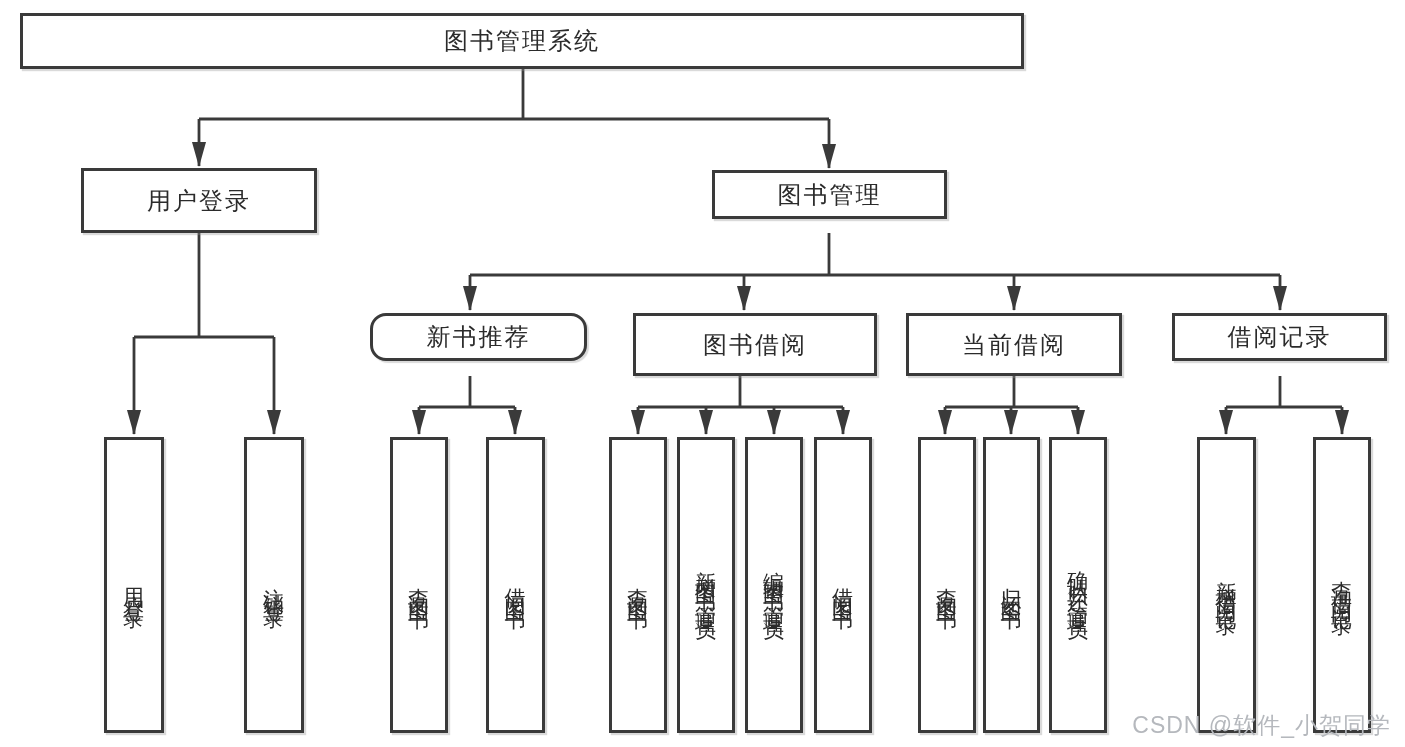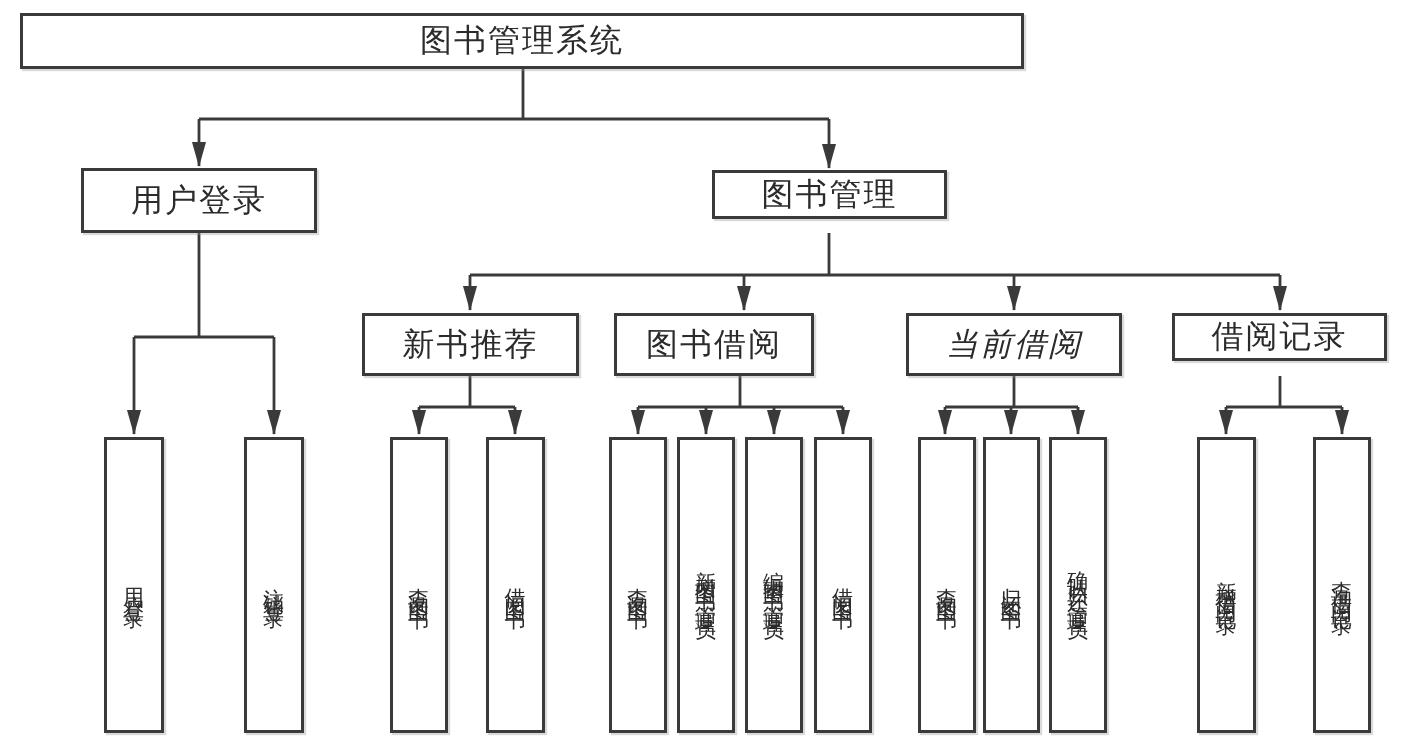--- a/index.html
+++ b/index.html
@@ -27,21 +27,21 @@
     background: #ffffff;
     border: 3px solid #3a3a3a;
     color: #2b2b2b;
     display: flex;
     align-items: center;
     justify-content: center;
     z-index: 2;
     box-shadow: 2px 2px 1px rgba(150,150,150,0.35);
   }
   .h {
-    font-size: 32px;
+    font-size: 24px;
     letter-spacing: 2px;
     white-space: nowrap;
   }
   .leaf {
     writing-mode: vertical-rl;
     text-orientation: mixed;
     font-size: 21px;
     letter-spacing: 7px;
     line-height: 1;
     overflow: hidden;
@@ -110,36 +110,37 @@
         <line x1="1342" y1="407" x2="1342" y2="434" marker-end="url(#arr)"></line>
       </g>
     </g>
   </svg>
 
   <div class="node h" style="left:20px; top:13px; width:1004px; height:56px;">图书管理系统</div>
 
   <div class="node h" style="left:81px; top:168px; width:236px; height:65px;">用户登录</div>
   <div class="node h" style="left:712px; top:170px; width:235px; height:49px;">图书管理</div>
 
-  <div class="node h" style="left:362px; top:313px; width:217px; height:63px;">新书推荐</div>
-  <div class="node h" style="left:614px; top:313px; width:200px; height:63px;">图书借阅</div>
-  <div class="node h" style="left:906px; top:313px; width:216px; height:63px;font-style:italic;">当前借阅</div>
+  <div class="node h" style="left:370px; top:313px; width:217px; height:48px;border-radius:16px;">新书推荐</div>
+  <div class="node h" style="left:633px; top:313px; width:244px; height:63px;">图书借阅</div>
+  <div class="node h" style="left:906px; top:313px; width:216px; height:63px;">当前借阅</div>
   <div class="node h" style="left:1172px; top:313px; width:215px; height:48px;">借阅记录</div>
 
   <div class="node leaf" style="left:104px; top:437px; width:60px; height:296px;">用户登录</div>
   <div class="node leaf" style="left:244px; top:437px; width:60px; height:296px;">注销登录</div>
 
   <div class="node leaf" style="left:390px; top:437px; width:58px; height:296px;">查询图书</div>
   <div class="node leaf" style="left:486px; top:437px; width:59px; height:296px;">借阅图书</div>
 
   <div class="node leaf" style="left:609px; top:437px; width:58px; height:296px;">查询图书</div>
   <div class="node leaf" style="left:677px; top:437px; width:58px; height:296px;">新增图书（管理员）</div>
   <div class="node leaf" style="left:745px; top:437px; width:58px; height:296px;">编辑图书（管理员）</div>
   <div class="node leaf" style="left:814px; top:437px; width:58px; height:296px;">借阅图书</div>
 
   <div class="node leaf" style="left:918px; top:437px; width:58px; height:296px;">查询图书</div>
   <div class="node leaf" style="left:983px; top:437px; width:57px; height:296px;">归还图书</div>
   <div class="node leaf" style="left:1049px; top:437px; width:58px; height:296px;">确认归还（管理员）</div>
 
   <div class="node leaf" style="left:1197px; top:437px; width:59px; height:296px;">新增借阅记录</div>
   <div class="node leaf" style="left:1313px; top:437px; width:58px; height:296px;">查询借阅记录</div>
 
+  <div class="watermark">CSDN @软件_小贺同学</div>
 </div>
 
 </body></html>

